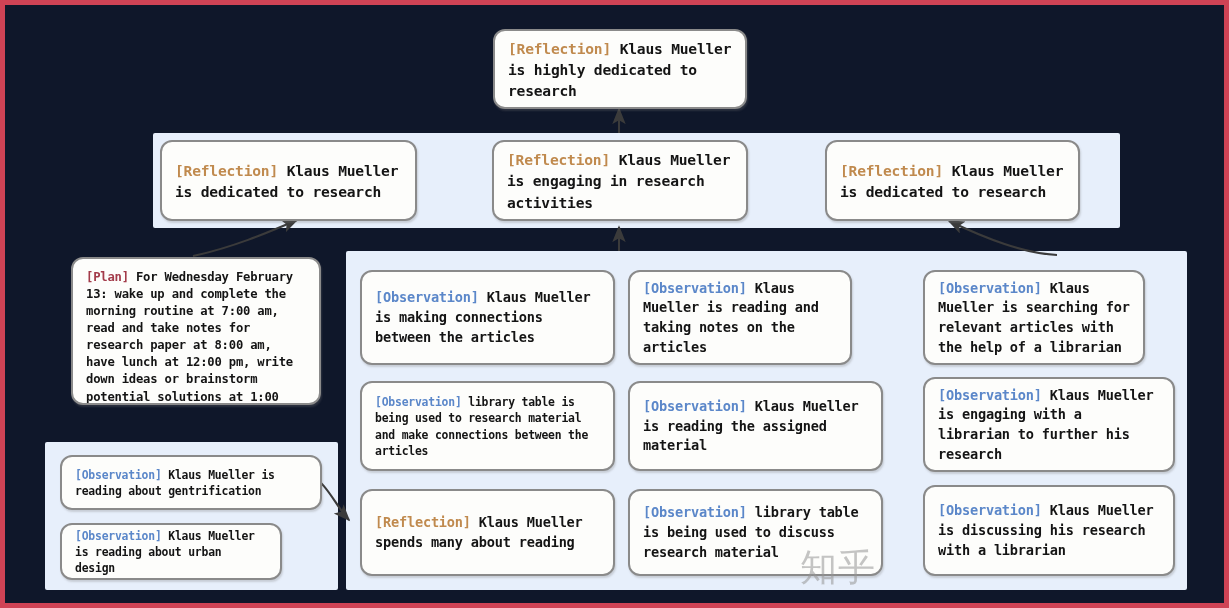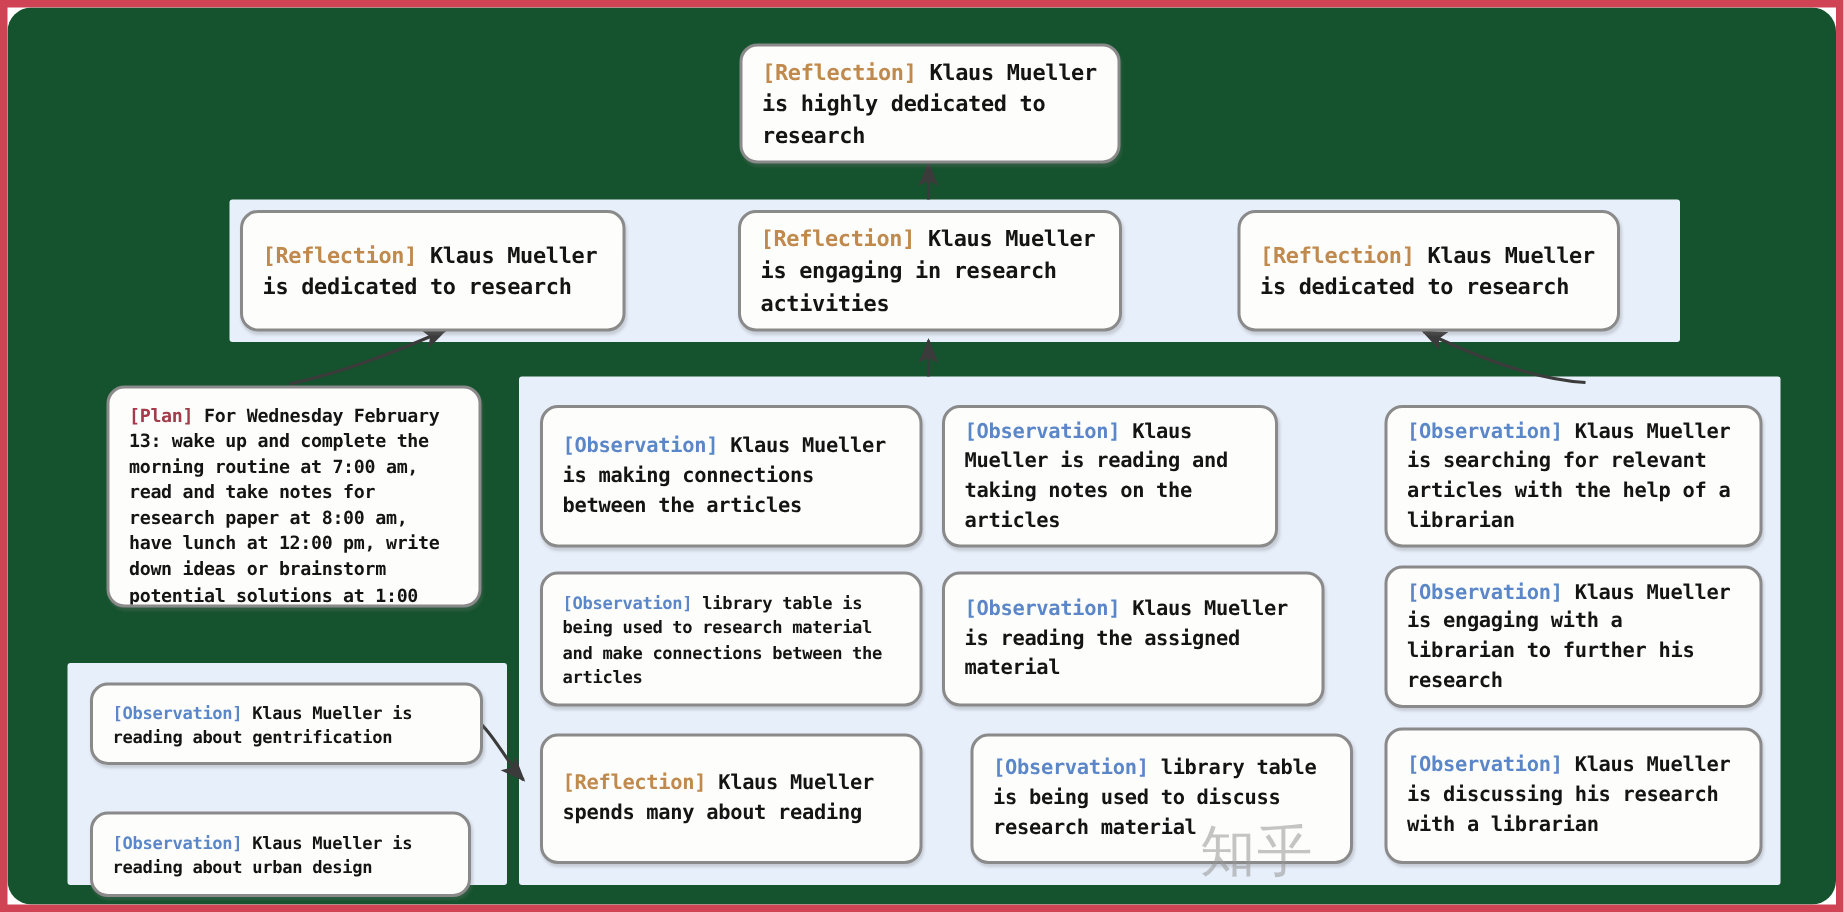--- a/index.html
+++ b/index.html
@@ -15,22 +15,21 @@
   #page {
     position: relative;
     width: 1229px; height: 608px;
     background: #ffffff;
     border: 5px solid #cf4355;
     overflow: hidden;
   }
   #canvas {
     position: absolute;
     inset: 0;
-    background: #14532d;
-    border-radius: 16px;
+    background: #0f172a;
   }
   
   .band {
     position: absolute;
     background: #e7effb;
     border-radius: 2px;
   }
   
   .node {
     position: absolute;
@@ -136,21 +135,21 @@
         <span class="tag-plan">[Plan]</span><span> For Wednesday February 13: wake up and complete the morning routine at 7:00 am, read and take notes for research paper at 8:00 am, have lunch at 12:00 pm, write down ideas or brainstorm potential solutions at 1:00 pm, [...]</span>
       </span>
     </div>
 
     <div class="node fs-xs" style="left:55px; top:450px; width:262px; height:55px;">
       <span class="txt">
         <span class="tag-observation">[Observation]</span><span> Klaus Mueller is reading about gentrification</span>
       </span>
     </div>
 
-    <div class="node fs-xs" style="left:55px; top:536px; width:254px; height:57px;">
+    <div class="node fs-xs" style="left:55px; top:518px; width:222px; height:57px;">
       <span class="txt">
         <span class="tag-observation">[Observation]</span><span> Klaus Mueller is reading about urban design</span>
       </span>
     </div>
 
     <div class="node fs-md" style="left:355px; top:265px; width:255px; height:95px;">
       <span class="txt">
         <span class="tag-observation">[Observation]</span><span> Klaus Mueller is making connections between the articles</span>
       </span>
     </div>
@@ -172,27 +171,27 @@
         <span class="tag-observation">[Observation]</span><span> Klaus Mueller is reading and taking notes on the articles</span>
       </span>
     </div>
 
     <div class="node fs-md" style="left:623px; top:376px; width:255px; height:90px;">
       <span class="txt">
         <span class="tag-observation">[Observation]</span><span> Klaus Mueller is reading the assigned material</span>
       </span>
     </div>
 
-    <div class="node fs-md" style="left:642px; top:484px; width:255px; height:87px;">
+    <div class="node fs-md" style="left:623px; top:484px; width:255px; height:87px;">
       <span class="txt">
         <span class="tag-observation">[Observation]</span><span> library table is being used to discuss research material</span>
       </span>
     </div>
 
-    <div class="node fs-md" style="left:918px; top:265px; width:252px; height:95px;">
+    <div class="node fs-md" style="left:918px; top:265px; width:222px; height:95px;">
       <span class="txt">
         <span class="tag-observation">[Observation]</span><span> Klaus Mueller is searching for relevant articles with the help of a librarian</span>
       </span>
     </div>
 
     <div class="node fs-md" style="left:918px; top:372px; width:252px; height:95px;">
       <span class="txt">
         <span class="tag-observation">[Observation]</span><span> Klaus Mueller is engaging with a librarian to further his research</span>
       </span>
     </div>

